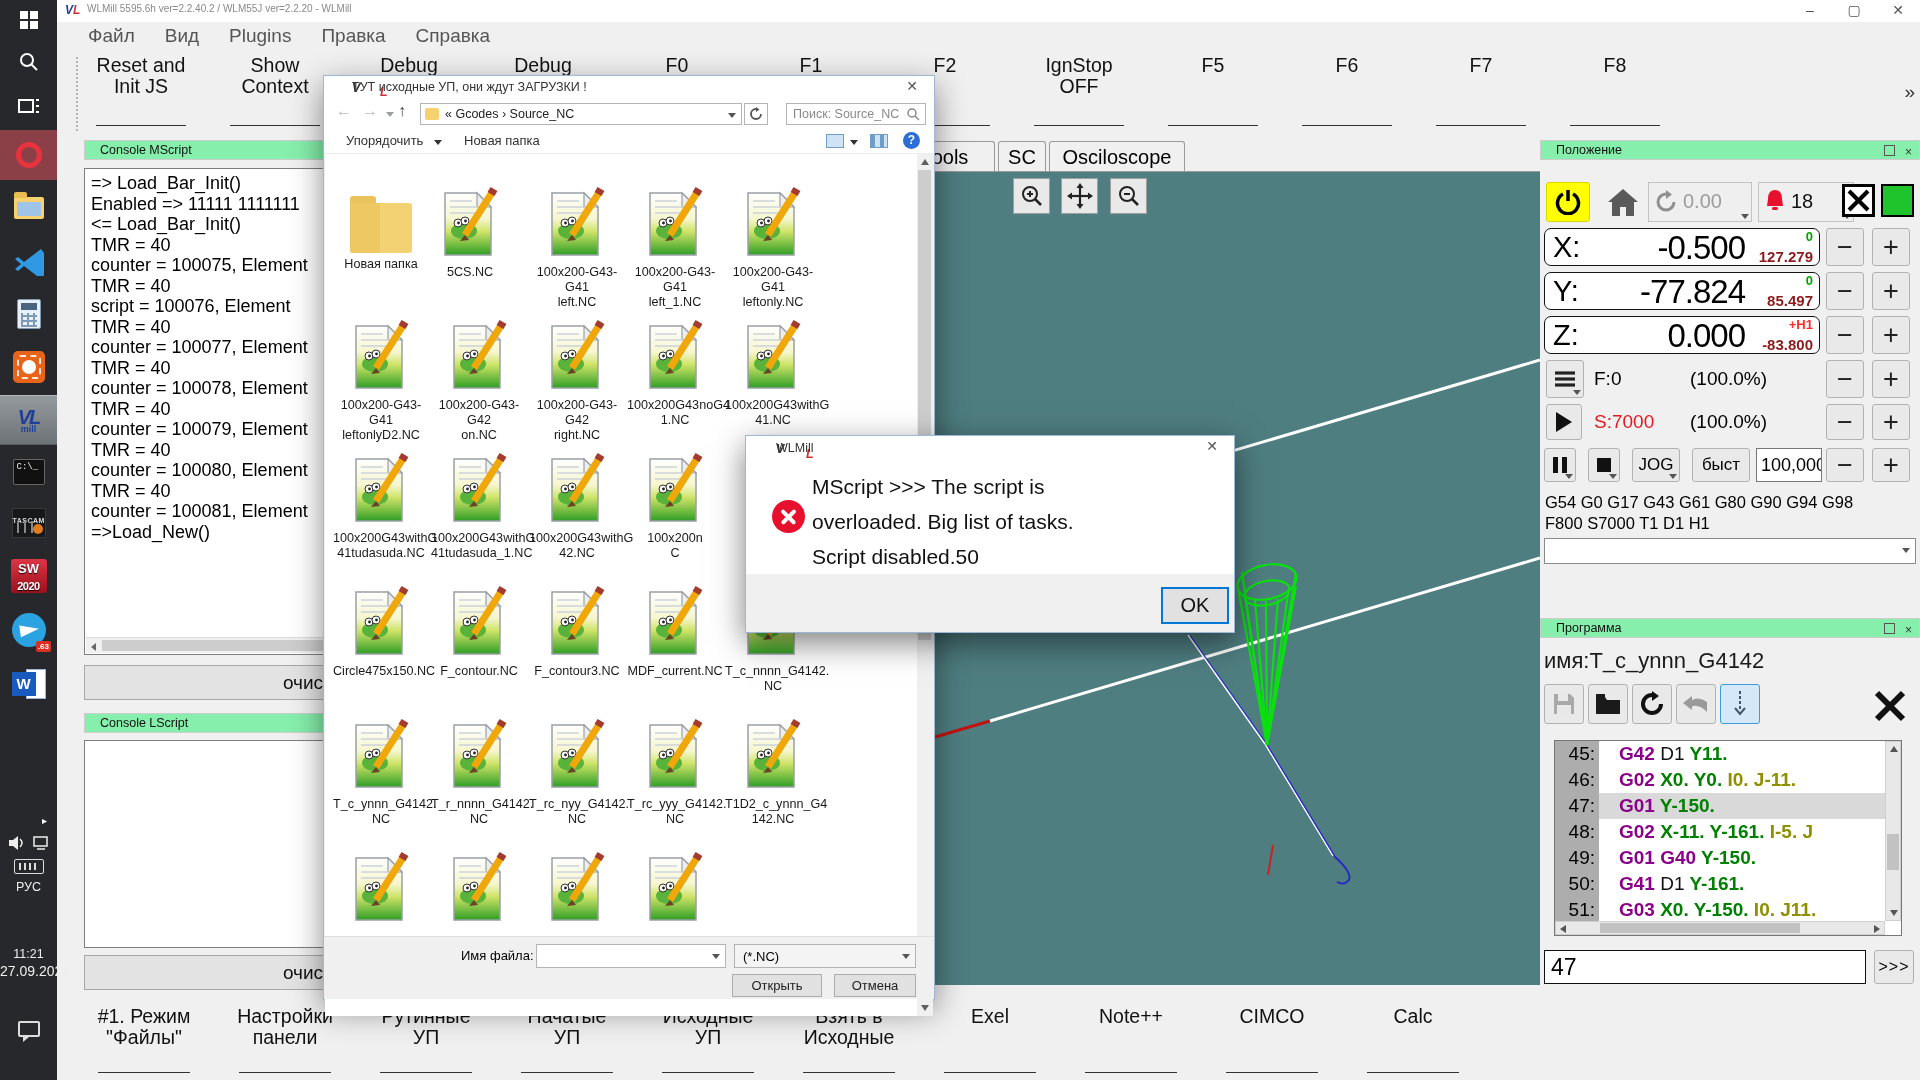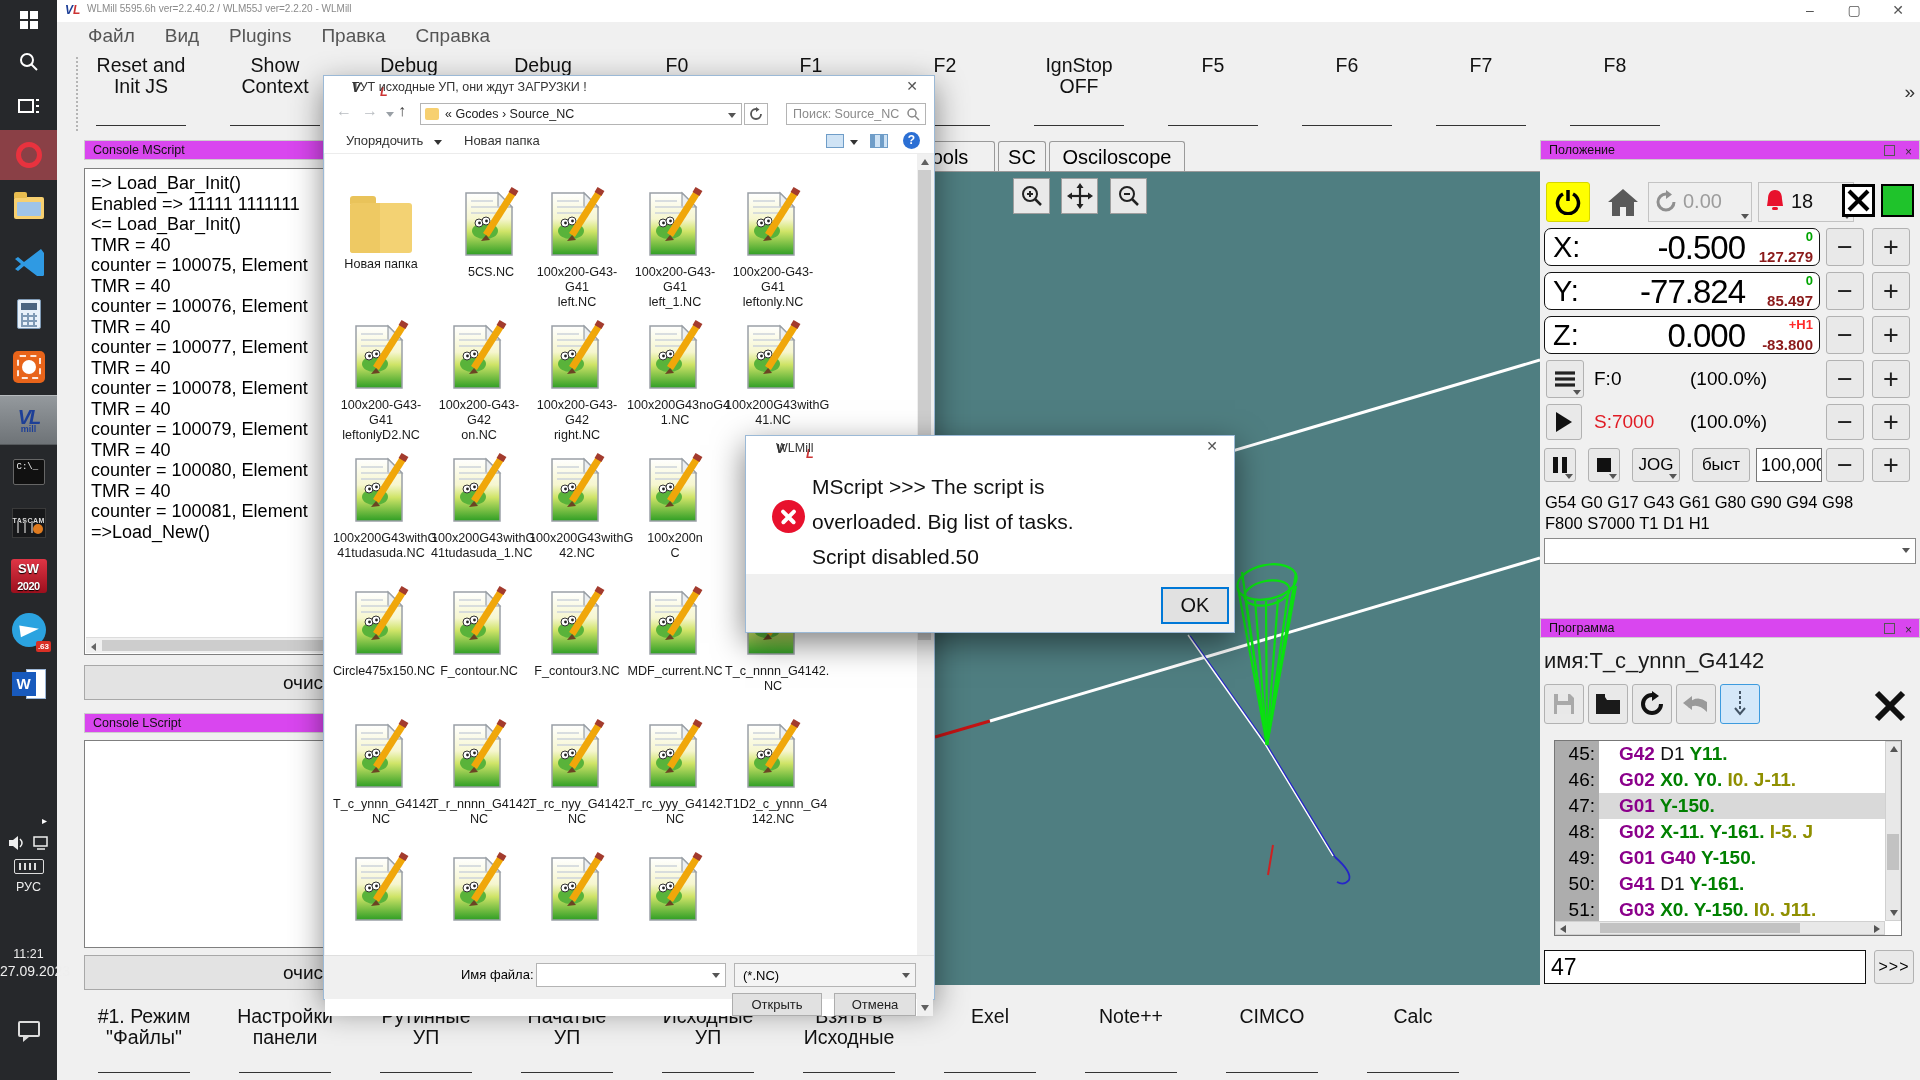--- a/index.html
+++ b/index.html
@@ -58,21 +58,21 @@
   .menu-item { font-size:19px; color:#555; padding:0 15px; line-height:27px; }
   #toolbar-top { position:absolute; left:0; top:49px; right:0; height:91px; }
   .tb-handle { position:absolute; left:19px; top:8px; height:74px; border-left:2px dotted #b5b5b5; }
   .tbtn-row { position:absolute; left:28px; top:0; display:flex; gap:22px; }
   .tbtn { width:112px; height:84px; position:relative; }
   .tbtn-label { display:block; padding-top:6px; font-size:19.5px; line-height:21px; color:#111; text-align:center; white-space:pre-line; }
   .tbtn-line { position:absolute; left:11px; right:11px; bottom:7px; border-top:1.6px solid #333; }
   .overflow-ch { position:absolute; right:5px; top:32px; font-size:19px; color:#333; }
 
   
-  .dock-title { position:absolute; height:20px; background:#d946ef; border:1px solid #cdcdcd; font-size:12.5px; color:#111; padding-left:8px; line-height:19px; }
+  .dock-title { position:absolute; height:20px; background:#86efac; border:1px solid #cdcdcd; font-size:12.5px; color:#111; padding-left:15px; line-height:19px; }
   .dock-ic { position:absolute; top:4px; width:11px; height:11px; border:1px solid #555; }
   .dock-x { position:absolute; top:2px; font-size:12px; color:#333; }
   .cons-box { position:absolute; background:#fff; border:1px solid #7f7f7f; overflow:hidden; }
   .cons-line { font-size:18px; line-height:20.5px; color:#000; padding-left:6px; white-space:nowrap; }
   .hscroll { position:absolute; left:1px; right:1px; bottom:1px; height:16px; background:#f0f0f0; border-top:1px solid #dcdcdc; }
   .clear-btn { position:absolute; background:#e3e3e3; border:1px solid #a8a8a8; font-size:19px; text-align:center; color:#111; }
 
   
   .tab { position:absolute; top:141px; height:31px; background:#f0f0f0; border:1px solid #9a9a9a; border-bottom:none; border-radius:3px 3px 0 0; font-size:20px; text-align:center; line-height:30px; color:#000; }
   #tabline { position:absolute; left:543px; top:171px; width:940px; height:1px; background:#9a9a9a; }
@@ -108,21 +108,21 @@
   
   #file-dialog { position:absolute; left:323px; top:75px; width:612px; height:925px; background:#f0f0f0; border:1px solid #9bb9d6; box-shadow:0 10px 30px rgba(0,0,0,.45); z-index:50; }
   .fd-title { position:absolute; left:0; top:0; right:0; height:24px; background:#fff; }
   .fd-title span { position:absolute; left:28px; top:4px; font-size:12.5px; color:#333; }
   .fd-nav { position:absolute; left:0; top:24px; right:0; height:28px; background:#fff; }
   .nav-ar { position:absolute; top:2px; font-size:16px; }
   .box { position:absolute; background:#fff; border:1px solid #b4b4b4; }
   .fd-toolbar { position:absolute; left:0; top:52px; right:0; height:26px; background:#fff; border-bottom:1px solid #ececec; font-size:13px; color:#333; }
   .fd-files { position:absolute; left:1px; top:78px; width:594px; height:862px; background:#fff; overflow:hidden; }
   .fd-scroll { position:absolute; right:1px; top:78px; width:16px; height:862px; background:#f0f0f0; }
-  .fd-bottom { position:absolute; left:0; bottom:0; right:0; height:44px; background:#f0f0f0; border-top:1px solid #dfdfdf; }
+  .fd-bottom { position:absolute; left:0; bottom:0; right:0; height:63px; background:#f0f0f0; border-top:1px solid #dfdfdf; }
   .file-item { position:absolute; width:96px; height:130px; text-align:center; }
   .fi-label { font-size:12.6px; line-height:15px; color:#1a1a1a; white-space:pre-line; margin-top:2px; }
   .big-folder { width:62px; height:50px; background:#f3d273; border-radius:3px; margin:22px auto 4px; position:relative; }
   .big-folder:before { content:""; position:absolute; top:-7px; left:0; width:26px; height:8px; background:#e9c35a; border-radius:3px 3px 0 0; }
   .big-folder:after { content:""; position:absolute; left:0; top:0; width:30px; height:50px; background:#eec963; border-radius:3px 0 0 3px; }
   .fd-btn { position:absolute; background:#e1e1e1; border:1px solid #adadad; font-size:13px; text-align:center; color:#222; }
   .combo-caret { position:absolute; right:5px; top:9px; width:0; height:0; border-left:4px solid transparent; border-right:4px solid transparent; border-top:5px solid #555; }
 
   
   #error-dialog { position:absolute; left:745px; top:435px; width:490px; height:198px; background:#fff; border:1px solid #9bb9d6; box-shadow:0 10px 30px rgba(0,0,0,.5); z-index:60; }
@@ -321,21 +321,21 @@
     <span>Console MScript</span>
   </div>
   <div class="cons-box" style="left:27px;top:168px;width:476px;height:487px">
     <div style="padding-top:4px" id="cons-lines">
         <div class="cons-line">=&gt; Load_Bar_Init()</div>
         <div class="cons-line">Enabled =&gt; 11111 1111111</div>
         <div class="cons-line">&lt;= Load_Bar_Init()</div>
         <div class="cons-line">TMR = 40</div>
         <div class="cons-line">counter = 100075, Element</div>
         <div class="cons-line">TMR = 40</div>
-        <div class="cons-line">counter = 100076, Element</div>
+        <div class="cons-line">script = 100076, Element</div>
         <div class="cons-line">TMR = 40</div>
         <div class="cons-line">counter = 100077, Element</div>
         <div class="cons-line">TMR = 40</div>
         <div class="cons-line">counter = 100078, Element</div>
         <div class="cons-line">TMR = 40</div>
         <div class="cons-line">counter = 100079, Element</div>
         <div class="cons-line">TMR = 40</div>
         <div class="cons-line">counter = 100080, Element</div>
         <div class="cons-line">TMR = 40</div>
         <div class="cons-line">counter = 100081, Element</div>
@@ -750,21 +750,21 @@
     <div style="position:absolute;right:14px;top:4px;width:17px;height:17px;background:#2b6fd4;border-radius:50%;color:#fff;font-size:12px;font-weight:bold;text-align:center;line-height:17px">?</div>
   </div>
   <div class="fd-files" id="fd-files">
 
   <div class="file-item" style="left: 8px; top: 27px;">
         <div class="fi-icon">
           <div class="big-folder"></div>
         </div>
         <div class="fi-label">Новая папка</div>
       </div>
-      <div class="file-item" style="left: 118px; top: 27px;">
+      <div class="file-item" style="left: 97px; top: 27px;">
         <div class="fi-icon" style="padding-top: 2px;"><svg width="56" height="76" viewBox="0 0 56 76">
             <path d="M3 10 h32 l14 14 v48 h-46 z" fill="url(#nppg)" stroke="#9aa0a6" stroke-width="1.5"></path>
             <path d="M35 10 l14 14 h-14 z" fill="#eceff1" stroke="#9aa0a6" stroke-width="1.2"></path>
             <g stroke="#cdd3da" stroke-width="1.5">
               <line x1="8" y1="18" x2="30" y2="18"></line>
               <line x1="8" y1="24" x2="40" y2="24"></line>
               <line x1="8" y1="30" x2="40" y2="30"></line>
             </g>
             <ellipse cx="22" cy="48" rx="13" ry="8" fill="#59b33a"></ellipse>
             <circle cx="16" cy="40" r="4" fill="#fff" stroke="#333"></circle>

